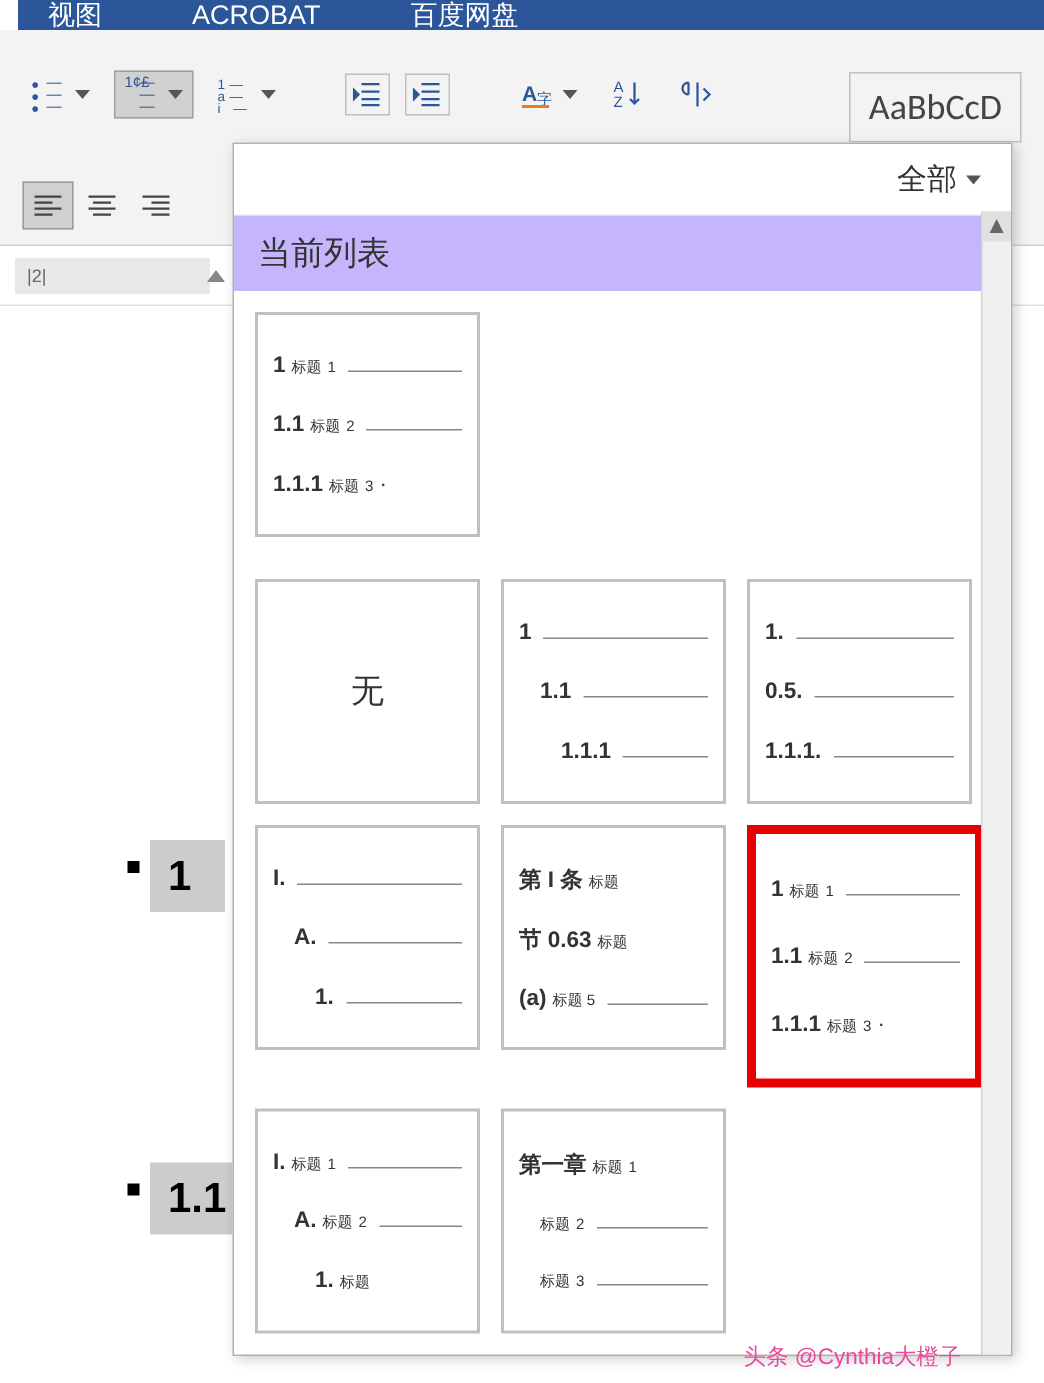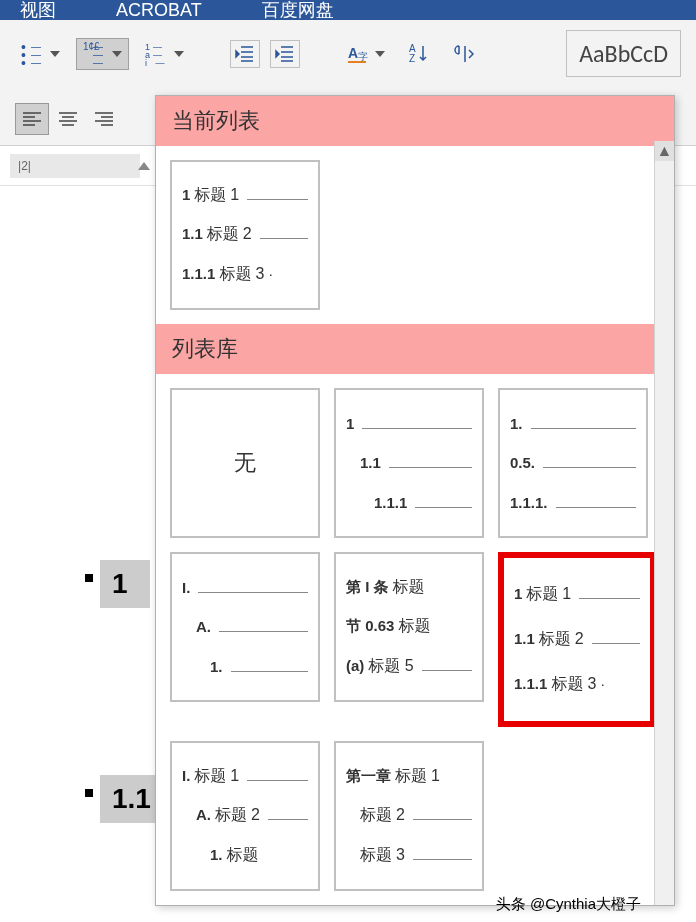--- a/index.html
+++ b/index.html
@@ -1,18 +1,18 @@
 <!DOCTYPE html>
 <html><head>
   <meta charset="utf-8">
   <style>
     * { margin: 0; padding: 0; box-sizing: border-box; }
     body { font-family: "Microsoft YaHei", sans-serif; background: #fff; width: 696px; height: 922px; overflow: hidden; position: relative; }
     
-    .top-ribbon { background: #2b579a; color: white; height: 20px; display: flex; align-items: center; padding: 0 20px; gap: 60px; font-size: 18px; }
+    .top-ribbon { background: #2b579a; color: white; height: 20px; display: flex; align-items: center; padding: 0 20px; gap: 60px; font-size: 18px; margin-left: 12px; }
     
     .toolbar-area { background: #f3f3f3; border-bottom: 1px solid #d0d0d0; padding: 10px 15px; display: flex; gap: 10px; align-items: center; flex-wrap: wrap; }
     
     .toolbar-btn { display: inline-flex; align-items: center; gap: 2px; padding: 4px 6px; cursor: pointer; }
     .toolbar-btn.selected { background: #d0d0d0; border: 1px solid #a0a0a0; }
     .dropdown-arrow { width: 0; height: 0; border-left: 5px solid transparent; border-right: 5px solid transparent; border-top: 6px solid #555; margin-left: 3px; }
     
     .icon-bullets { display: inline-block; width: 24px; height: 22px; position: relative; }
     .icon-bullets::before { content: '•\A•\A•'; white-space: pre; color: #2b579a; position: absolute; left: 0; line-height: 8px; font-size: 14px; }
     .icon-bullets::after { content: '—\A—\A—'; white-space: pre; color: #2b579a; position: absolute; left: 10px; line-height: 8px; font-size: 10px; }
@@ -22,57 +22,57 @@
     .icon-numbered::after { content: '—\A—\A—'; white-space: pre; color: #2b579a; position: absolute; left: 10px; line-height: 8px; font-size: 10px; }
     
     .icon-multilevel { display: inline-block; width: 24px; height: 22px; position: relative; }
     .icon-multilevel::before { content: '1\A a\A i'; white-space: pre; color: #2b579a; position: absolute; left: 0; line-height: 8px; font-size: 9px; }
     .icon-multilevel::after { content: '—\A —\A  —'; white-space: pre; color: #2b579a; position: absolute; left: 8px; line-height: 8px; font-size: 9px; }
     
     .indent-btn { display: inline-flex; width: 30px; height: 28px; border: 1px solid #c0c0c0; align-items: center; justify-content: center; }
     
     .sort-icon svg, .char-icon svg, .show-marks-icon svg { width: 24px; height: 24px; }
     
-    .style-box { border: 1px solid #c0c0c0; padding: 8px 12px; font-size: 24px; color: #444; font-family: Calibri, sans-serif; margin-left: auto; }
+    .style-box { border: 1px solid #c0c0c0; padding: 8px 12px; font-size: 24px; color: #444; font-family: Calibri, sans-serif; margin-left: auto; margin-top: 18px; }
     
     .align-buttons { display: flex; gap: 2px; margin-top: 6px; }
     .align-btn { width: 34px; height: 32px; display: flex; align-items: center; justify-content: center; border: 1px solid transparent; }
     .align-btn.active { background: #d0d0d0; border: 1px solid #999; }
     
     .ruler-area { height: 40px; background: #fff; display: flex; align-items: center; padding-left: 10px; border-bottom: 1px solid #e0e0e0; }
     .ruler { height: 24px; background: #e8e8e8; width: 130px; position: relative; font-size: 12px; color: #666; display: flex; align-items: center; padding: 0 8px; }
     .ruler::after { content: ''; position: absolute; right: -10px; top: 8px; width: 0; height: 0; border-left: 6px solid transparent; border-right: 6px solid transparent; border-bottom: 8px solid #888; }
     
     .dropdown-panel { position: absolute; left: 155px; top: 95px; width: 520px; background: #fff; border: 1px solid #b0b0b0; box-shadow: 2px 2px 8px rgba(0,0,0,0.2); }
     
     .filter-row { display: flex; justify-content: flex-end; padding: 10px 20px; font-size: 20px; color: #333; border-bottom: 1px solid #e0e0e0; }
     .filter-dropdown { display: flex; align-items: center; cursor: pointer; }
     
-    .section-header { background: #fca5a5; padding: 10px 16px; font-size: 22px; color: #333; }
+    .section-header { background: #c4b5fd; padding: 10px 16px; font-size: 22px; color: #333; }
     
     .preview-grid { padding: 14px; display: flex; flex-wrap: wrap; gap: 14px; }
     
     .preview-box { width: 150px; height: 150px; border: 2px solid #c0c0c0; background: #fff; padding: 14px 10px; display: flex; flex-direction: column; justify-content: space-around; cursor: pointer; font-size: 15px; color: #333; }
     .preview-box.highlighted { border: 6px solid #e60000; width: 158px; height: 175px; }
     .preview-box .line { display: flex; align-items: baseline; gap: 4px; white-space: nowrap; }
     .preview-box .num { font-weight: bold; }
-    .preview-box .label { font-size: 16px; }
+    .preview-box .label { font-size: 10px; }
     .preview-box .dash { flex: 1; border-bottom: 1.5px solid #888; margin-left: 4px; min-width: 20px; }
     .preview-box.none-box { align-items: center; justify-content: center; font-size: 22px; }
     .preview-box .indent1 { padding-left: 14px; }
     .preview-box .indent2 { padding-left: 28px; }
     
     .scrollbar { position: absolute; right: 0; top: 45px; bottom: 0; width: 20px; background: #f0f0f0; border-left: 1px solid #d0d0d0; }
     .scroll-arrow { height: 20px; background: #e0e0e0; display: flex; align-items: center; justify-content: center; color: #666; }
     
     .doc-bg { position: absolute; left: 0; top: 280px; width: 155px; }
     .doc-number { background: #ccc; padding: 8px 12px; font-size: 28px; font-weight: bold; margin: 0 0 0 100px; width: 50px; }
     .doc-bullet { position: absolute; left: 85px; width: 8px; height: 8px; background: #000; }
     
-    .watermark { position: absolute; bottom: 8px; right: 55px; font-size: 15px; color: #000000; }
+    .watermark { position: absolute; bottom: 8px; right: 55px; font-size: 15px; color: #ec4899; }
   </style>
 </head>
 <body>
 
 <div class="top-ribbon">
   <span>视图</span>
   <span>ACROBAT</span>
   <span>百度网盘</span>
 </div>
 
@@ -159,41 +159,46 @@
 <div class="doc-bg" style="top:560px">
   <div class="doc-bullet" style="top:14px"></div>
   <div class="doc-number">1</div>
 </div>
 <div class="doc-bg" style="top:775px">
   <div class="doc-bullet" style="top:14px"></div>
   <div class="doc-number" style="width:60px">1.1</div>
 </div>
 
 <div class="dropdown-panel">
+  <div class="filter-row">
+    <div class="filter-dropdown">
+      <span>全部</span>
+      <span class="dropdown-arrow" style="margin-left:6px"></span>
+    </div>
+  </div>
 
   <div class="section-header">当前列表</div>
   <div class="preview-grid">
     <div class="preview-box">
       <div class="line">
           <span class="num">1</span> 
           <span class="label">标题</span> 
           <span class="label">1</span>
           <span class="dash"></span>
         </div>
       <div class="line">
           <span class="num">1.1</span> 
           <span class="label">标题</span> 
           <span class="label">2</span>
           <span class="dash"></span>
         </div>
       <div class="line"><span class="num">1.1.1</span> <span class="label">标题</span> <span class="label">3</span>·</div>
     </div>
   </div>
 
-  <div class="section-header">列表库</div>
   <div class="preview-grid">
     <div class="preview-box none-box">
       <span>无</span>
     </div>
     <div class="preview-box">
       <div class="line">
           <span class="num">1</span>
           <span class="dash"></span>
         </div>
       <div class="line indent1">

